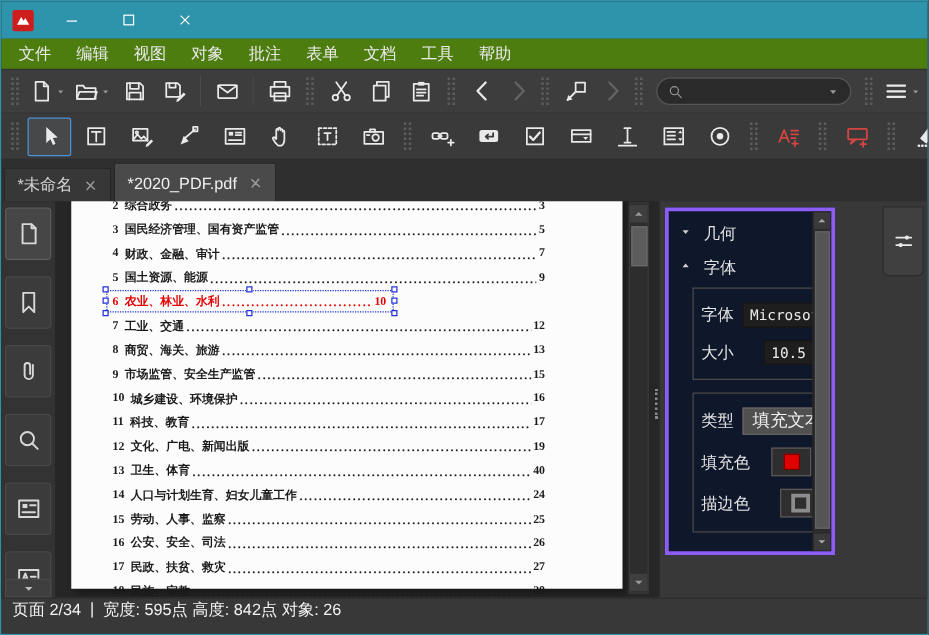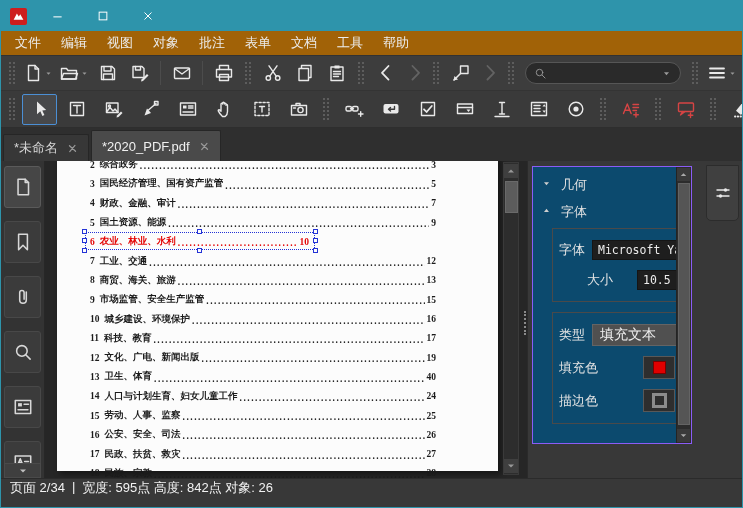--- a/index.html
+++ b/index.html
@@ -8,21 +8,21 @@
   .window{width:743px;height:508px;display:flex;flex-direction:column;background:#3a3a3a;
           border:1px solid var(--titlebar,#2e94ab);overflow:hidden;}
   
   .titlebar{height:30px;background:var(--titlebar,#2e94ab);display:flex;align-items:center;
             padding-left:9px;flex:none;}
   .logo{width:17px;height:17px;background:#ce1d1d;border-radius:2px;display:flex;align-items:center;
         justify-content:center;margin-right:8px;flex:none;}
   .title-text{color:#fff;font-size:13px;flex:1;white-space:nowrap;overflow:hidden;}
   .win-btn{width:45px;height:30px;display:flex;align-items:center;justify-content:center;flex:none;}
   
-  .menubar{height:25px;background:#a16207;display:flex;align-items:center;padding:0 4px;flex:none;
+  .menubar{height:25px;background:#4d7c0f;display:flex;align-items:center;padding:0 4px;flex:none;
            border-bottom:1px solid #323232;}
   .menu-item{color:#ececec;font-size:13px;padding:3px 10px;}
   
   .toolbar{display:flex;align-items:center;flex:none;}
   .tb1{height:35px;background:#3d3d3d;padding:0 3px;gap:1px;border-bottom:1px solid #343434;}
   .tb2{height:37px;background:#3a3a3a;padding:0 3px;gap:2px;border-bottom:1px solid #2e2e2e;}
   .tbtn{height:28px;min-width:31px;display:flex;align-items:center;justify-content:center;
         border:1px solid transparent;padding:0 2px;}
   .tb2 .tbtn{height:31px;min-width:35px;}
   .tbtn.selected{border:1px solid #4b8fd5;background:#47484a;border-radius:2px;}
@@ -72,21 +72,21 @@
   .sb-up{top:1px;}.sb-down{bottom:1px;}
   .doc-thumb{position:absolute;left:1px;top:18px;width:13px;height:32px;background:#5c5c5c;border:1px solid #6a6a6a;}
   .doc-split{position:absolute;right:1px;top:150px;height:24px;border-left:2px dotted #8a8a8a;}
   
   .panel{width:215px;flex:none;background:#383838;border-left:1px solid #2a2a2a;position:relative;
          padding:4px 0 4px 4px;}
   .panel-title-box{width:170px;height:25px;background:#2b2b2b;border:1px solid #232323;color:#fff;
                    font-size:13px;font-weight:700;display:flex;align-items:center;justify-content:center;}
   .side-tab{position:absolute;right:3px;top:4px;width:33px;height:56px;background:#404040;border:1px solid #2c2c2c;
             border-radius:0 0 5px 5px;display:flex;align-items:center;justify-content:center;}
-  .panel-content{width:160px;height:calc(100% - 31px);margin-top:1px;background:#0c4a6e;border:1px solid #8b5cf6;
+  .panel-content{width:136px;height:calc(100% - 31px);margin-top:1px;background:#0f172a;border:3px solid #8b5cf6;
                  position:relative;padding:4px 0 0 6px;overflow:hidden;}
   .section-row{display:flex;align-items:center;gap:9px;color:#e2e2e2;font-size:13px;height:27px;padding-left:2px;}
   .groupbox{border:1px solid #4a4a4a;margin:3px 1px 10px 13px;padding:11px 4px 11px 6px;}
   .frow{display:flex;align-items:center;gap:7px;margin-bottom:10px;}
   .frow:last-child{margin-bottom:0;gap:24px;}
   .frow label{color:#e4e4e4;font-size:13px;flex:none;}
   .frow label.dim{color:#9a9a9a;}
   .tinput{background:#1e1e1e;border:1px solid #151515;color:#ececec;font-family:"DejaVu Sans Mono",monospace;
           font-size:11.5px;height:20px;display:flex;align-items:center;padding:0 5px;}
   .font-input{flex:1;min-width:0;white-space:nowrap;overflow:hidden;}

